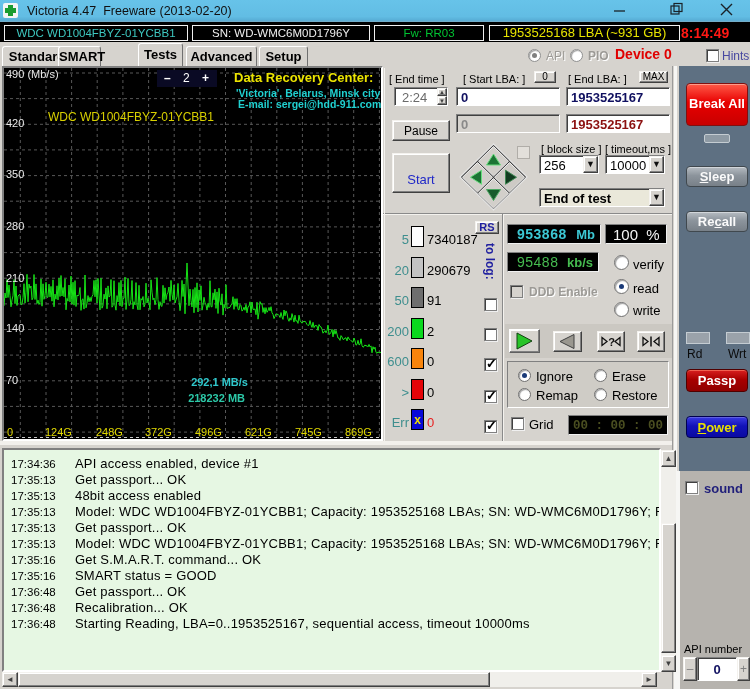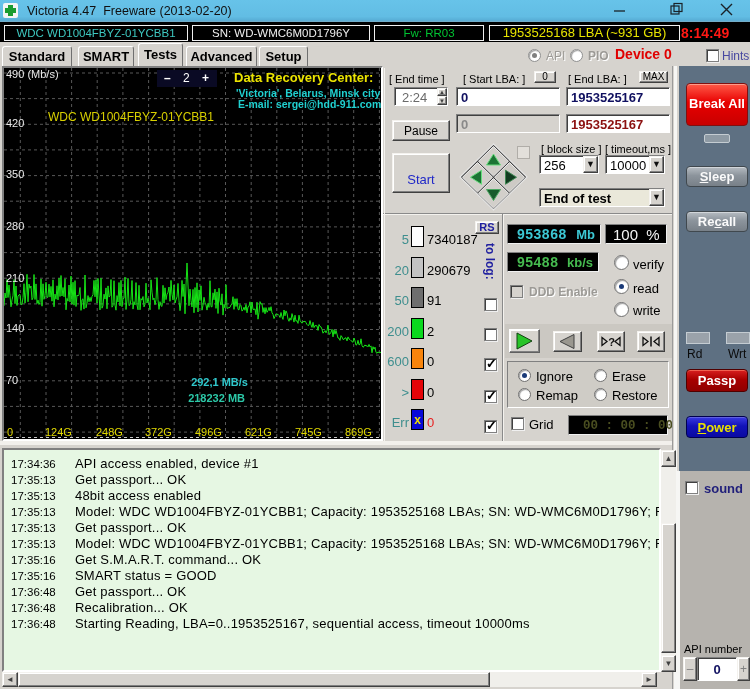--- a/index.html
+++ b/index.html
@@ -82,21 +82,21 @@
   <div id="devbar">
     <div class="devbox" style="left:4px;width:184px;color:#3ec8c0;">WDC WD1004FBYZ-01YCBB1</div>
     <div class="devbox" style="left:192px;width:178px;color:#f0f0f0;">SN: WD-WMC6M0D1796Y</div>
     <div class="devbox" style="left:374px;width:110px;color:#00c432;">Fw: RR03</div>
     <div class="devbox" style="left:489px;width:191px;color:#e8e400;font-size:13px;">1953525168 LBA (~931 GB)</div>
     <div class="abs" style="left:681px;top:3px;font-size:14px;font-weight:bold;color:#ff1814;">8:14:49</div>
   </div>
 
   <div id="tabrow">
     <div class="tab" style="left:2px;width:70px;">Standard</div>
-    <div class="tab" style="left:78px;width:56px;">SMART</div>
+    <div class="tab" style="left:58px;width:43px;">SMART</div>
     <div class="tab active" style="left:138px;width:45px;">Tests</div>
     <div class="tab" style="left:186px;width:71px;">Advanced</div>
     <div class="tab" style="left:259px;width:49px;">Setup</div>
     <div class="radio" style="left:528px;top:7px;border-color:#909090;">
         <div class="dot" style="background:#808080;"></div>
       </div>
     <div class="abs" style="left:546px;top:7px;font-size:12px;font-weight:normal;color:#9c9a96;text-shadow:1px 1px 0 #fff;">API</div>
     <div class="radio" style="left:570px;top:7px;border-color:#909090;"></div>
     <div class="abs" style="left:588px;top:7px;font-size:12px;font-weight:bold;color:#9c9a96;text-shadow:1px 1px 0 #fff;">PIO</div>
     <div class="abs" style="left:615px;top:4px;font-size:14px;font-weight:bold;color:#e00000;">Device 0</div>
@@ -250,21 +250,21 @@
 
   <div id="panelC">
     <div class="lcd" style="left:507px;top:224px;width:94px;height:20px;">
       <span class="abs" style="left:9px;top:1px;font-size:14px;font-weight:bold;color:#3cc8d4;letter-spacing:0.5px;">953868</span>
       <span class="abs" style="right:5px;top:2px;font-size:13px;font-weight:bold;color:#3cc8d4;">Mb</span>
     </div>
     <div class="lcd" style="left:605px;top:224px;width:62px;height:20px;">
       <span class="abs" style="left:7px;top:1px;font-size:15px;color:#f4f4f4;">100&nbsp; %</span>
     </div>
     <div class="lcd" style="left:507px;top:252px;width:92px;height:20px;">
-      <span class="abs" style="left:9px;top:1px;font-size:14px;font-weight:bold;color:#46bc50;letter-spacing:0.5px;text-align:right;">95488</span>
+      <span class="abs" style="left:9px;top:1px;font-size:14px;font-weight:normal;color:#46bc50;letter-spacing:0.5px;text-align:right;">95488</span>
       <span class="abs" style="right:5px;top:2px;font-size:13px;font-weight:bold;color:#46bc50;">kb/s</span>
     </div>
     <div class="cb" style="left:510px;top:285px;background:#d6d3ce;"></div>
     <div class="abs" style="left:529px;top:285px;font-size:12px;font-weight:bold;color:#9c9a96;text-shadow:1px 1px 0 #fff;">DDD Enable</div>
     <div class="radio" style="left:614px;top:255px;width:15px;height:15px;"></div>
     <div class="rtext" style="left:633px;top:257px;">verify</div>
     <div class="radio" style="left:614px;top:279px;width:15px;height:15px;">
         <div class="dot" style="left:4px;top:4px;background:#1a3a78;"></div>
       </div>
     <div class="rtext" style="left:633px;top:281px;">read</div>
@@ -305,21 +305,21 @@
     <div class="radio" style="left:594px;top:369px;"></div>
     <div class="rtext" style="left:612px;top:369px;">Erase</div>
     <div class="radio" style="left:518px;top:388px;"></div>
     <div class="rtext" style="left:536px;top:388px;">Remap</div>
     <div class="radio" style="left:594px;top:388px;"></div>
     <div class="rtext" style="left:612px;top:388px;">Restore</div>
 
     <div class="cb" style="left:511px;top:417px;"></div>
     <div class="rtext" style="left:529px;top:417px;">Grid</div>
     <div class="lcd" style="left:568px;top:415px;width:100px;height:20px;text-align:center;">
-      <span class="abs" style="left:4px;top:3px;font-family:'Liberation Mono',monospace;font-size:12.5px;font-weight:bold;color:#4a4e20;letter-spacing:0;white-space:nowrap;margin-left:10px;">00 : 00 : 00</span>
+      <span class="abs" style="left:4px;top:3px;font-family:'Liberation Mono',monospace;font-size:12.5px;font-weight:bold;color:#4a4e20;letter-spacing:0;white-space:nowrap;">00 : 00 : 00</span>
     </div>
   </div>
 
   <div class="abs" style="left:672px;top:66px;width:7px;height:623px;background:#d6d3ce;border-left:1px solid #9a9a9a;"></div>
   <div class="abs" style="left:674px;top:66px;width:3px;height:623px;background:#f6f6f4;"></div>
   <div id="rightcol">
     <div class="rbtn" style="top:17px;height:43px;padding-top:12px;background:linear-gradient(#ff5a48,#e80000 45%,#c80000);border:1px solid #801010;box-shadow:inset 0 1px 0 #ff9a8a;color:#fff;">Break All</div>
     <div class="abs" style="left:25px;top:68px;width:26px;height:9px;background:#8e9aa4;border:1px solid #c4ccd2;border-radius:2px;"></div>
     <div class="rbtn" style="top:100px;height:21px;padding-top:2px;background:linear-gradient(#b6bcc2,#8c949c 45%,#788088);border:1px solid #40484e;box-shadow:inset 0 1px 0 #d2d6da;color:#fafafa;"><u>S</u>leep</div>
     <div class="rbtn" style="top:145px;height:21px;padding-top:2px;background:linear-gradient(#b6bcc2,#8c949c 45%,#788088);border:1px solid #40484e;box-shadow:inset 0 1px 0 #d2d6da;color:#fafafa;">Re<u>c</u>all</div>

